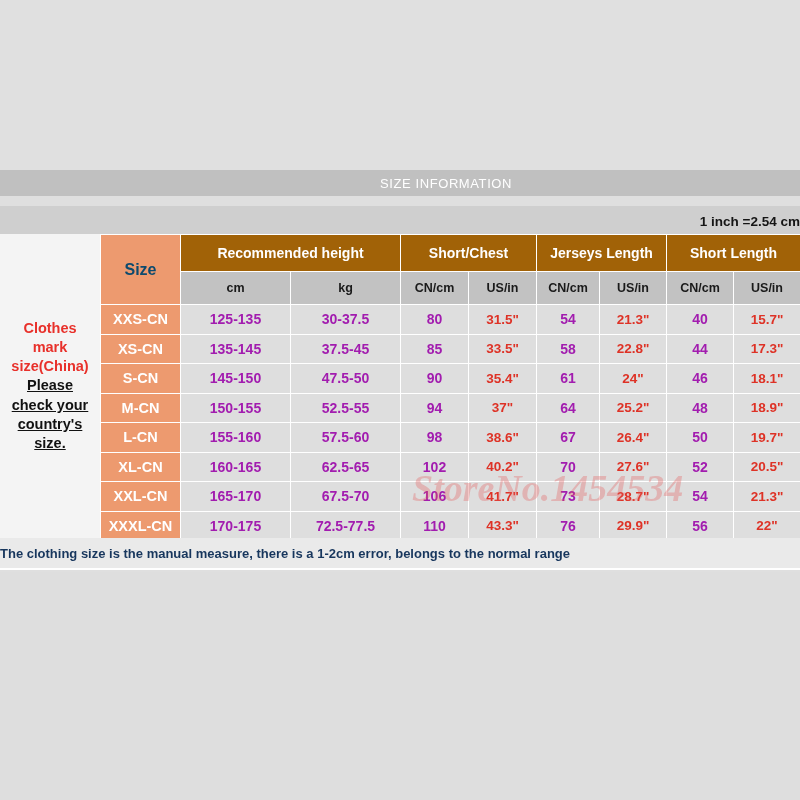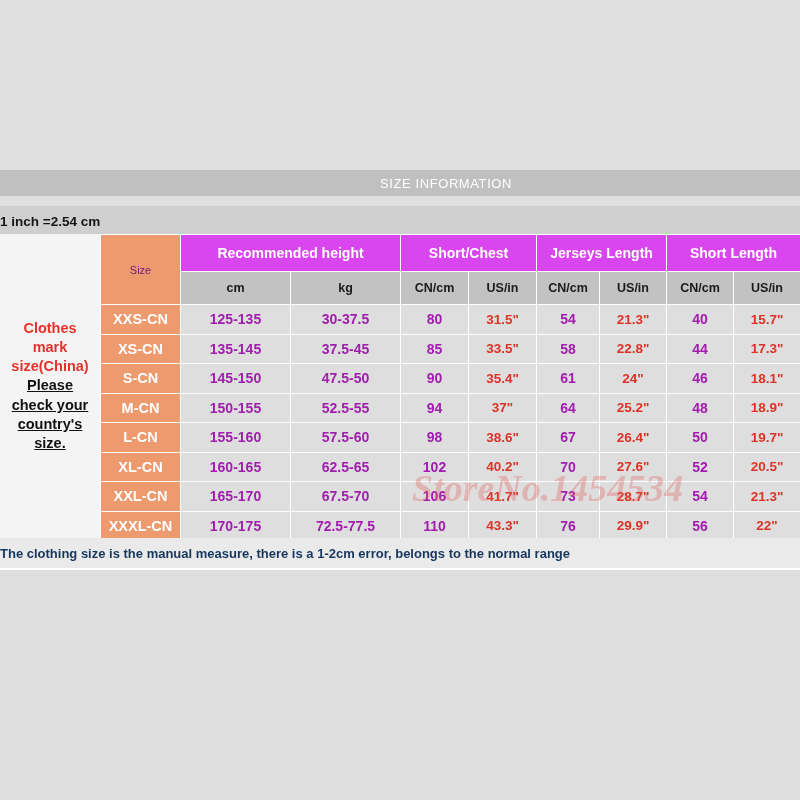--- a/index.html
+++ b/index.html
@@ -45,21 +45,21 @@
 
   
   .conv-strip {
     position: absolute;
     left: 0; top: 206px;
     width: 800px;
     height: 32px;
     background: #cfcfcf;
     display: flex;
     align-items: center;
-    justify-content: flex-start;
+    justify-content: flex-end;
     border-bottom: 1px solid #ffffff;
     box-sizing: border-box;
   }
   .conv-text {
     color: #151515;
     font-size: 13.5px;
     font-weight: 700;
   }
 
   
@@ -111,31 +111,31 @@
     table-layout: fixed;
   }
   table.size-table td, table.size-table th {
     border: 1px solid #ffffff;
     padding: 0;
     text-align: center;
     vertical-align: middle;
   }
 
   .th-orange {
-    background: #d946ef;
+    background: #a16207;
     color: #ffffff;
     font-size: 14px;
     font-weight: 700;
     height: 36px;
   }
   .th-size {
     background: #ed9a6f;
-    color: #701a75;
-    font-size: 11px;
-    font-weight: 400;
+    color: #0c4a6e;
+    font-size: 16px;
+    font-weight: 700;
   }
   .th-sub {
     background: #c2c2c2;
     color: #1a1a1a;
     font-size: 12.5px;
     font-weight: 700;
     height: 32px;
     margin-top: 36px;
   }
   .td-size {

